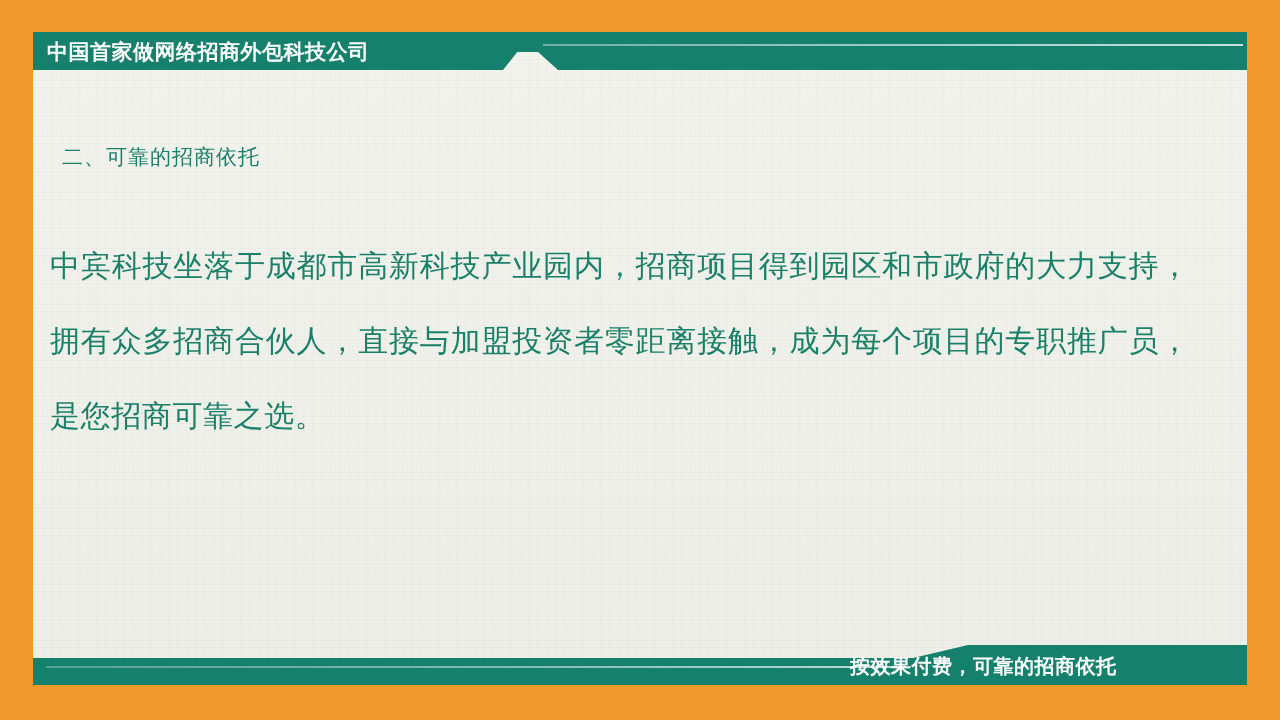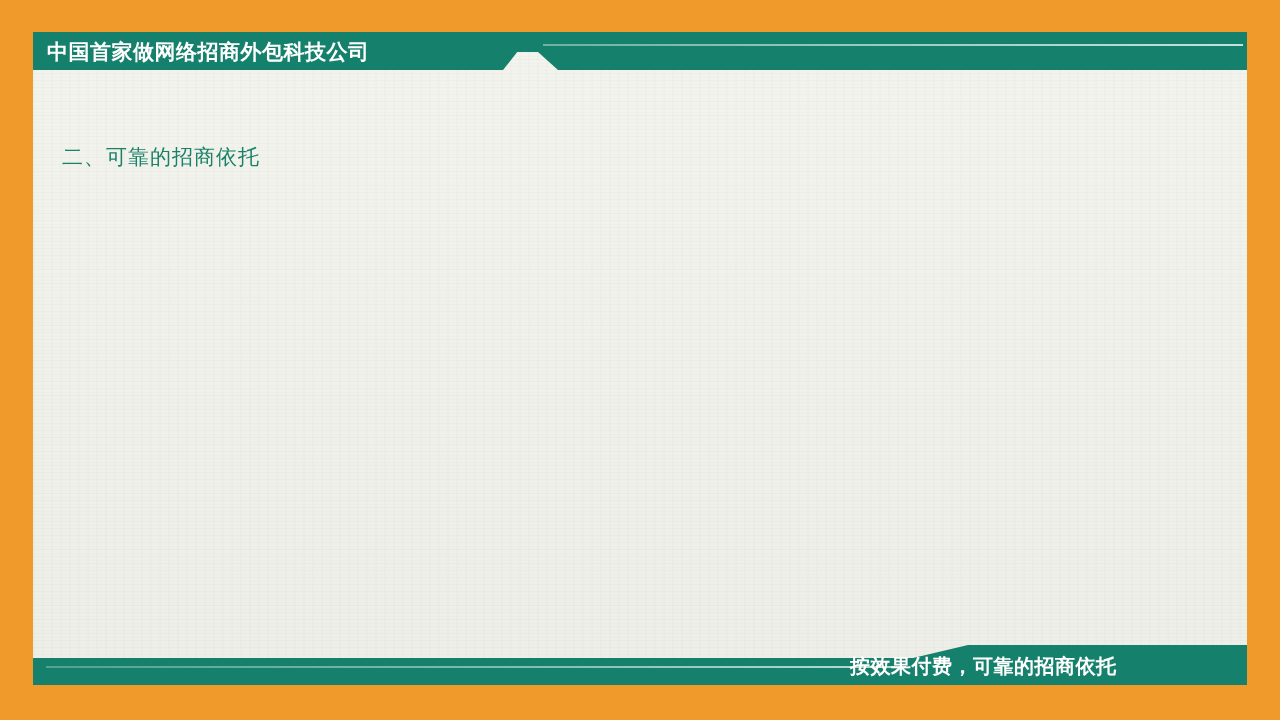--- a/index.html
+++ b/index.html
@@ -209,18 +209,19 @@
   <div class="orange-left"></div>
   <div class="orange-right"></div>
 
   <div class="header-band"></div>
   <div class="header-title-block"></div>
   <div class="header-hairline"></div>
   <div class="header-title">中国首家做网络招商外包科技公司</div>
 
   <div class="section-heading">二、可靠的招商依托</div>
 
+  <div class="body-text">中宾科技坐落于成都市高新科技产业园内，招商项目得到园区和市政府的大力支持，拥有众多招商合伙人，直接与加盟投资者零距离接触，成为每个项目的专职推广员，是您招商可靠之选。</div>
 
   <div class="footer-band"></div>
   <div class="footer-hairline"></div>
   <div class="footer-text">按效果付费，可靠的招商依托</div>
 
 </div>
 
 </body></html>

